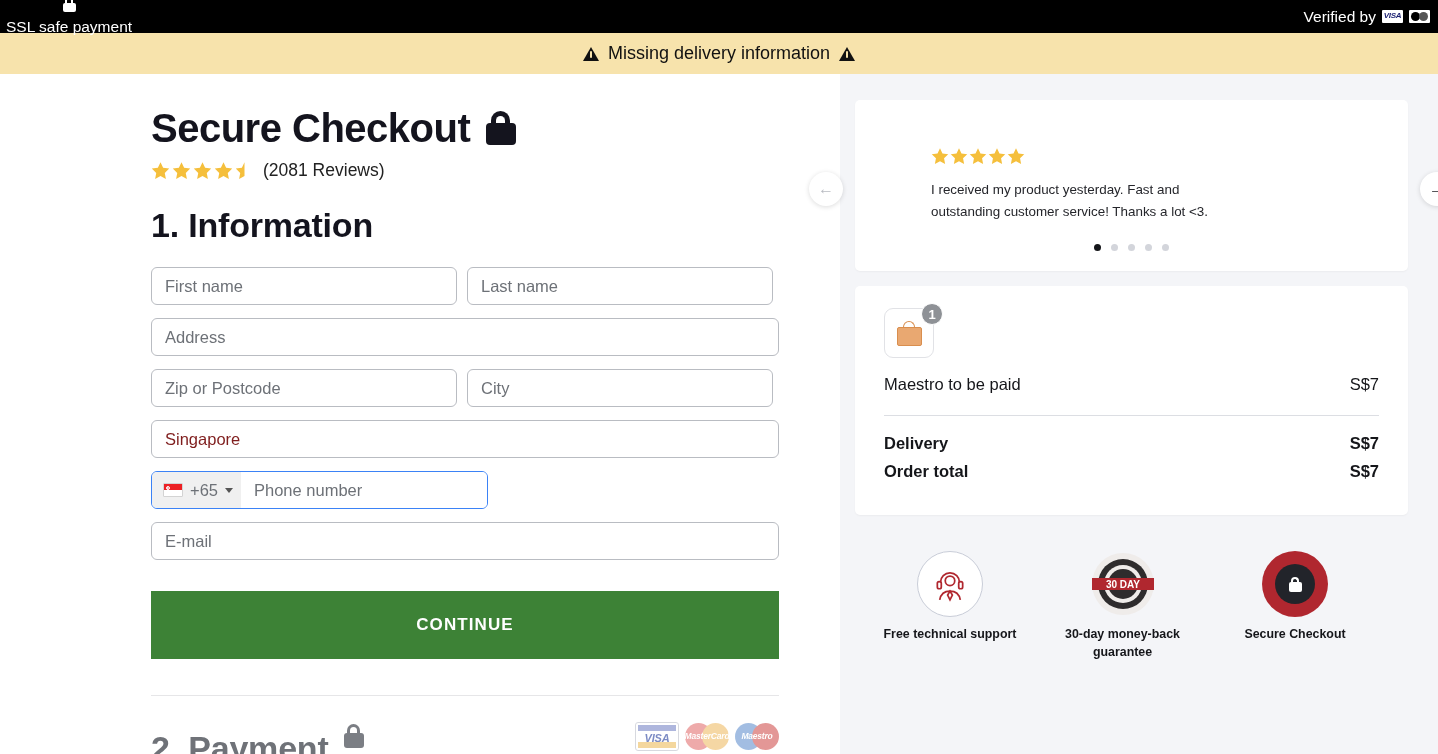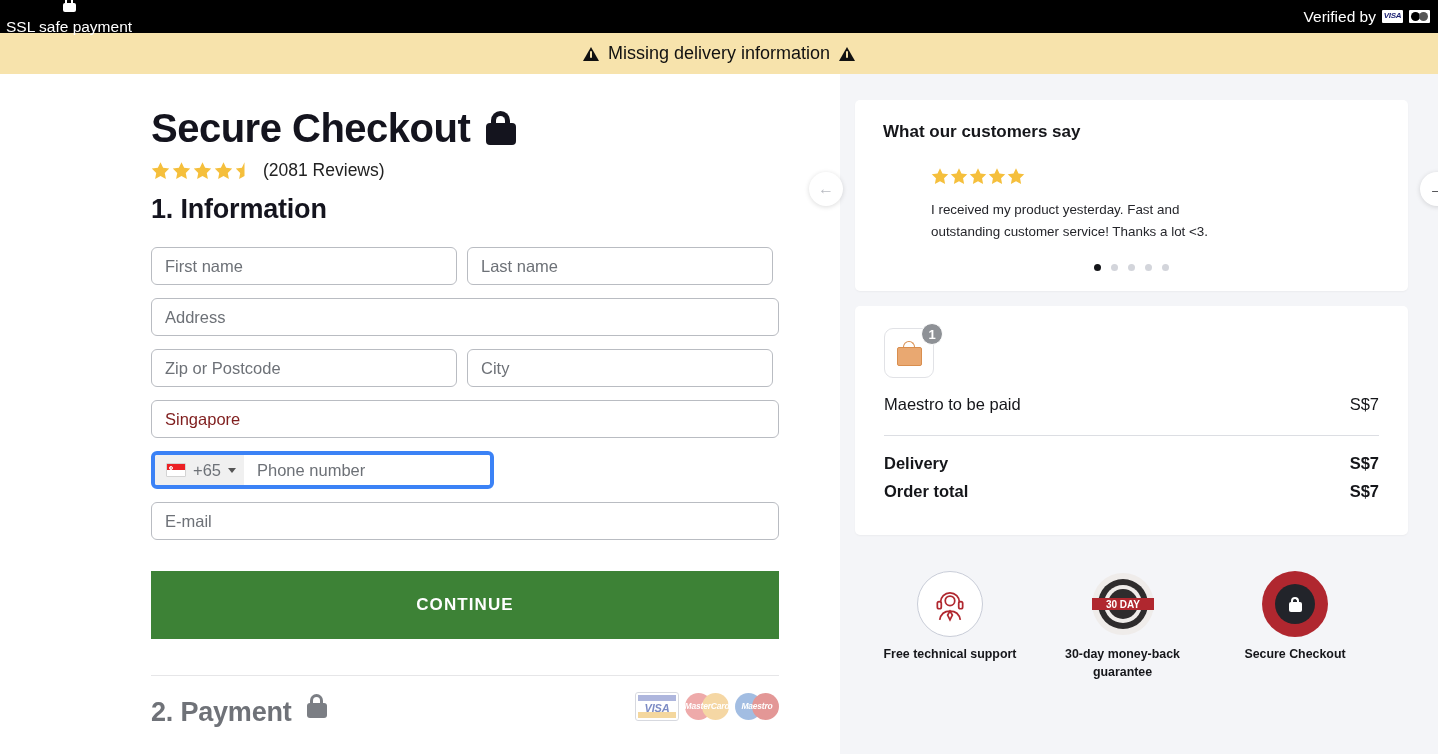--- a/index.html
+++ b/index.html
@@ -80,22 +80,22 @@
     background: currentColor; border-radius: 4px;
   }
 
   .rating-row { display: flex; align-items: center; gap: 9px; margin-top: 9px; }
   .stars { display: flex; gap: 2px; }
   .star { width: 19px; height: 19px; display: block; }
 
   .reviews-count { font-size: 17.5px; color: #222; }
 
   h2 {
-    font-size: 27px; font-weight: bold; color: #14141e;
-    margin-top: 13px; letter-spacing: -0.2px;
+    font-size: 34px; font-weight: bold; color: #14141e;
+    margin-top: 25px; letter-spacing: -0.2px;
   }
   h2.muted { color: #6f7278; }
   .sec-head { display: flex; align-items: center; gap: 15px; }
   .lock-grey { width: 20px; height: 24px; position: relative; color: #7b7e84; }
   .lock-grey .shackle {
     position: absolute; top: 0; left: 3.5px; width: 13px; height: 10px;
     border: 3.5px solid currentColor; border-bottom: none; border-radius: 7px 7px 0 0;
   }
   .lock-grey .body {
     position: absolute; bottom: 0; left: 0; width: 20px; height: 15px;
@@ -110,21 +110,21 @@
     background: #fff; font-size: 16.5px; color: #6d7177;
     padding: 0 13px; width: 100%; font-family: "Liberation Sans", sans-serif;
     outline: none;
   }
   .field::placeholder { color: #6d7177; }
   .field.filled { color: #7f1d1d; }
   .half { width: 306px; flex: none; }
 
   .phone-wrap {
     display: flex; align-items: stretch; height: 38px;
-    border: 4px solid #3b82f6; border-radius: 6px; overflow: hidden; background: #fff;
+    border: 1px solid #3b82f6; border-radius: 6px; overflow: hidden; background: #fff;
   }
   .phone-prefix {
     display: flex; align-items: center; gap: 7px;
     background: #f0f0f0; padding: 0 8px 0 11px; cursor: pointer;
   }
   .flag-sg {
     width: 20px; height: 14px; border: 1px solid #d3d3d3; border-radius: 1px;
     background: linear-gradient(to bottom, #ec2024 0 50%, #ffffff 50% 100%);
     position: relative; flex: none;
   }
@@ -395,21 +395,20 @@
             <span class="card-word">Maestro</span>
         </span>
       </div>
     </div>
 
   </div>
 
   <div class="right-col">
 
     <div class="card testimonial-card">
-      <div class="card-title">What our customers say</div>
 
       <div class="t-stars">
         <svg class="t-star" viewBox="0 0 24 24">
             <polygon fill="#f5bf3c" points="12,1.5 15.3,8.6 23,9.6 17.4,15 18.8,22.6 12,19 5.2,22.6 6.6,15 1,9.6 8.7,8.6"></polygon>
           </svg>
         <svg class="t-star" viewBox="0 0 24 24">
             <polygon fill="#f5bf3c" points="12,1.5 15.3,8.6 23,9.6 17.4,15 18.8,22.6 12,19 5.2,22.6 6.6,15 1,9.6 8.7,8.6"></polygon>
           </svg>
         <svg class="t-star" viewBox="0 0 24 24">
             <polygon fill="#f5bf3c" points="12,1.5 15.3,8.6 23,9.6 17.4,15 18.8,22.6 12,19 5.2,22.6 6.6,15 1,9.6 8.7,8.6"></polygon>

